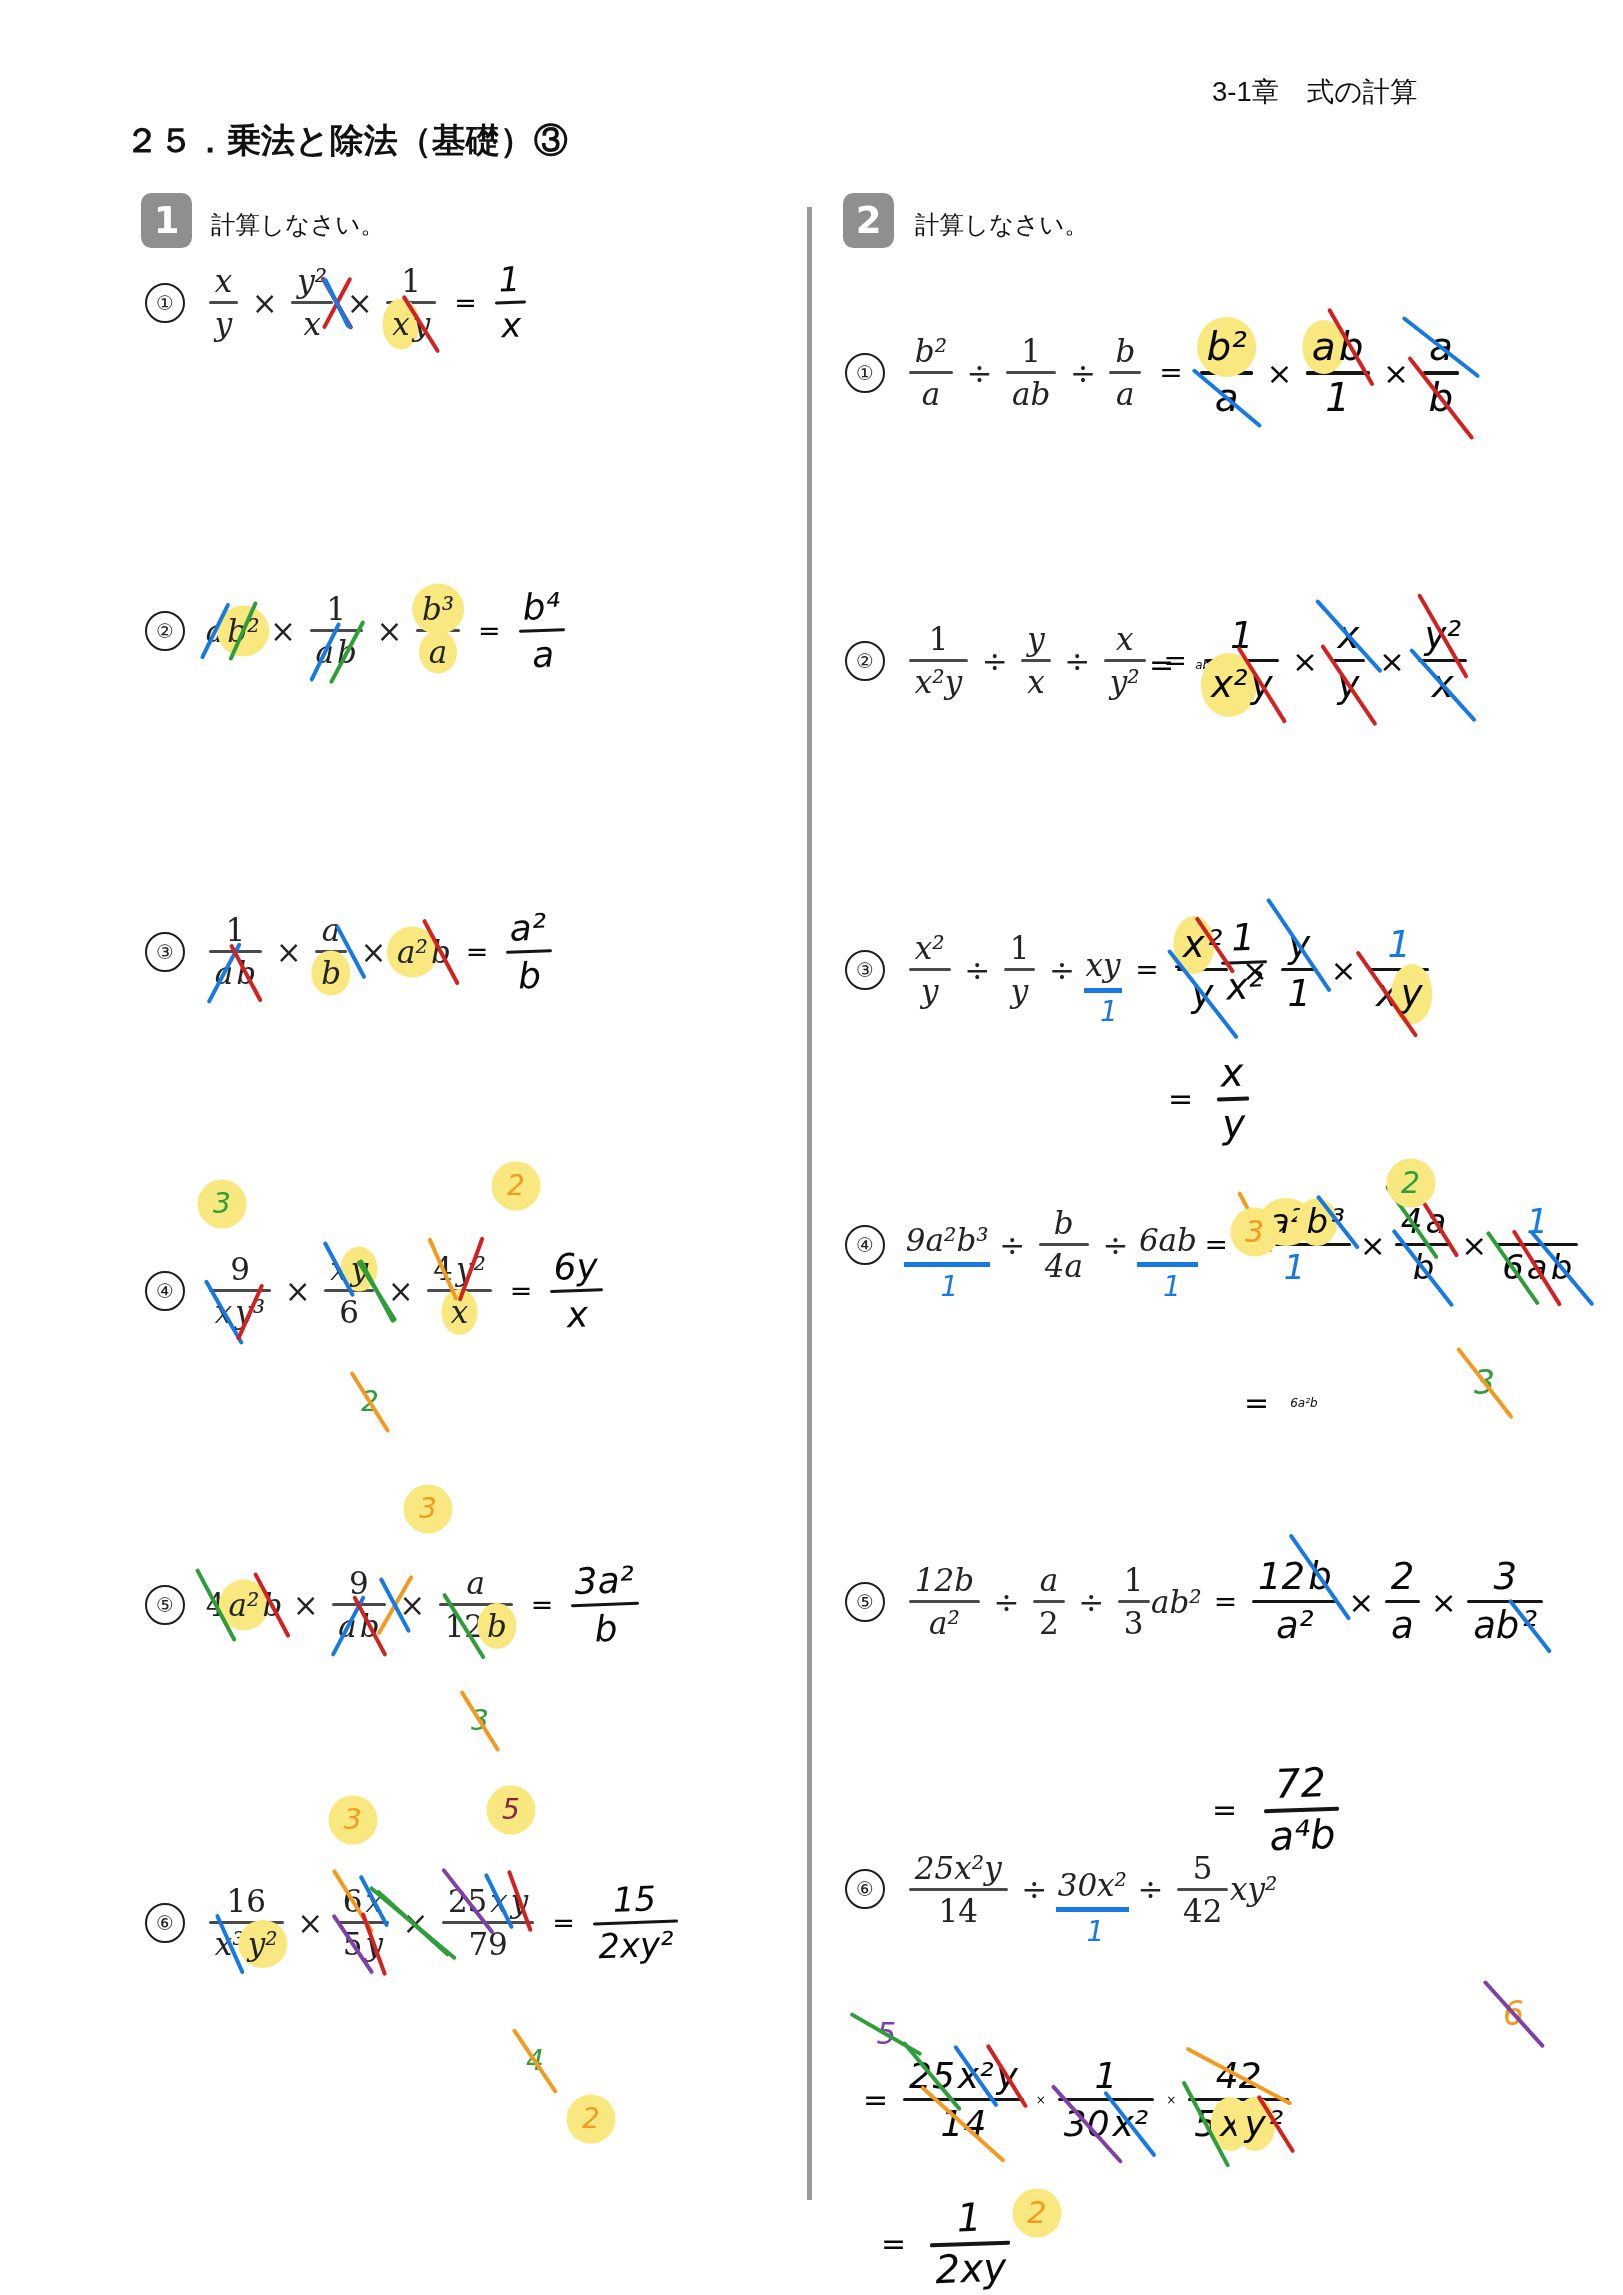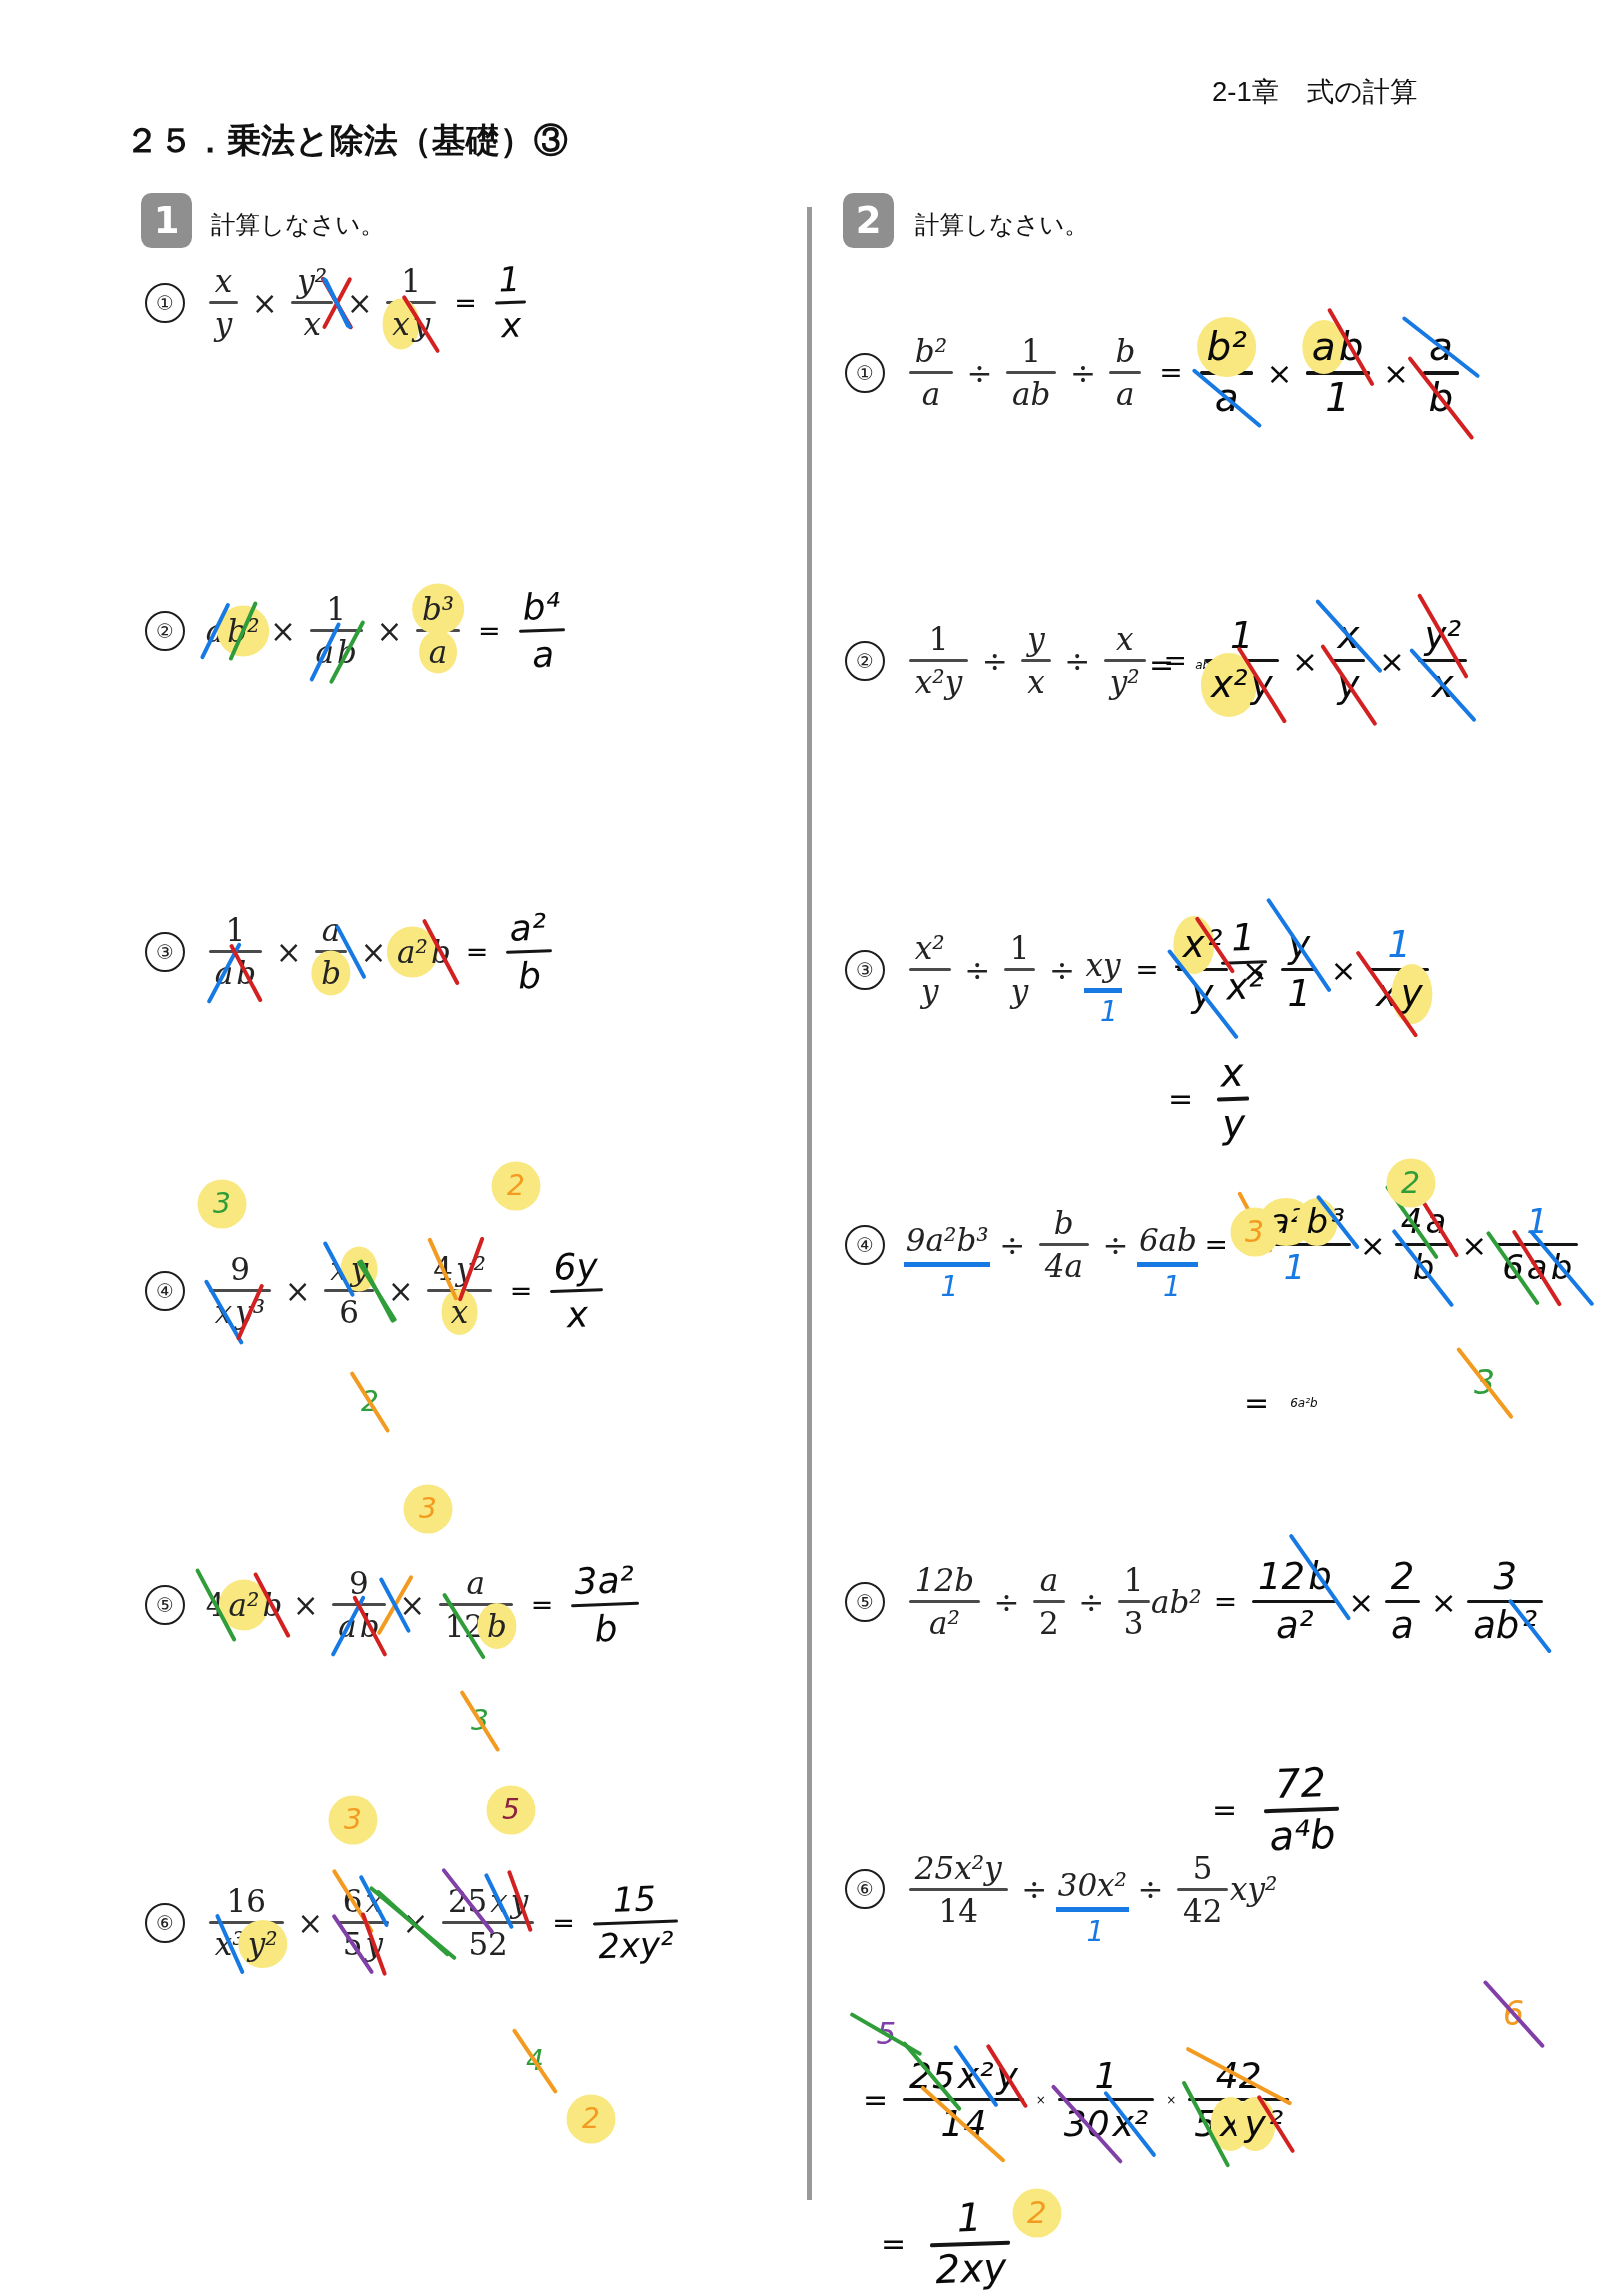--- a/index.html
+++ b/index.html
@@ -44,21 +44,21 @@
   .hdr{font-size:27.5px;color:#111;}
   .ttl{font-size:34px;font-weight:600;color:#111;}
   .badge{width:51px;height:55px;background:#8f8f8f;border-radius:10.4px;display:flex;align-items:center;
       justify-content:center;color:#fff;font-size:37px;font-weight:bold;font-family:"DejaVu Sans",sans-serif;}
   .instr{font-size:24.5px;color:#111;}
   .divider{width:5.2px;background:#999;}
 </style>
 </head>
 <body>
 
-<div class="abs hdr" style="left:1212px;top:74px;">2-1章　式の計算</div>
+<div class="abs hdr" style="left:1212px;top:74px;">3-1章　式の計算</div>
 <div class="abs ttl" style="left:125px;top:118px;">２５．乗法と除法（基礎）③</div>
 
 <div class="abs badge" style="left:141px;top:193px;">
     <span>1</span>
   </div>
 <div class="abs instr" style="left:211px;top:208px;">計算しなさい。</div>
 <div class="abs badge" style="left:843px;top:193px;">
     <span>2</span>
   </div>
 <div class="abs instr" style="left:915px;top:208px;">計算しなさい。</div>
@@ -292,21 +292,21 @@
   </span>
   <span class="op">×</span>
   <span class="frac">
     <span class="num">
         <span class="tk">25<i class="sk p" style="--w:82px;--r:52deg"></i></span>
         <span class="tk it">x<i class="sk b" style="--w:61px;--r:64deg"></i></span>
         <span class="tk it">y<i class="sk r" style="--w:65px;--r:70deg"></i></span>
       </span>
     <span class="bar"></span>
     <span class="den">
-        <span class="tk">52</span>
+        <span class="tk">79</span>
         <i class="sk g" style="--w:112px;--r:40deg"></i>
       </span>
   </span>
   <span class="eqop hw" style="font-size:27px;">=</span>
   <span class="frac hw hwf tilt" style="font-size:34px;">
     <span class="num">15</span>
     <span class="bar"></span>
     <span class="den">2xy²</span>
   </span>
 </div>

